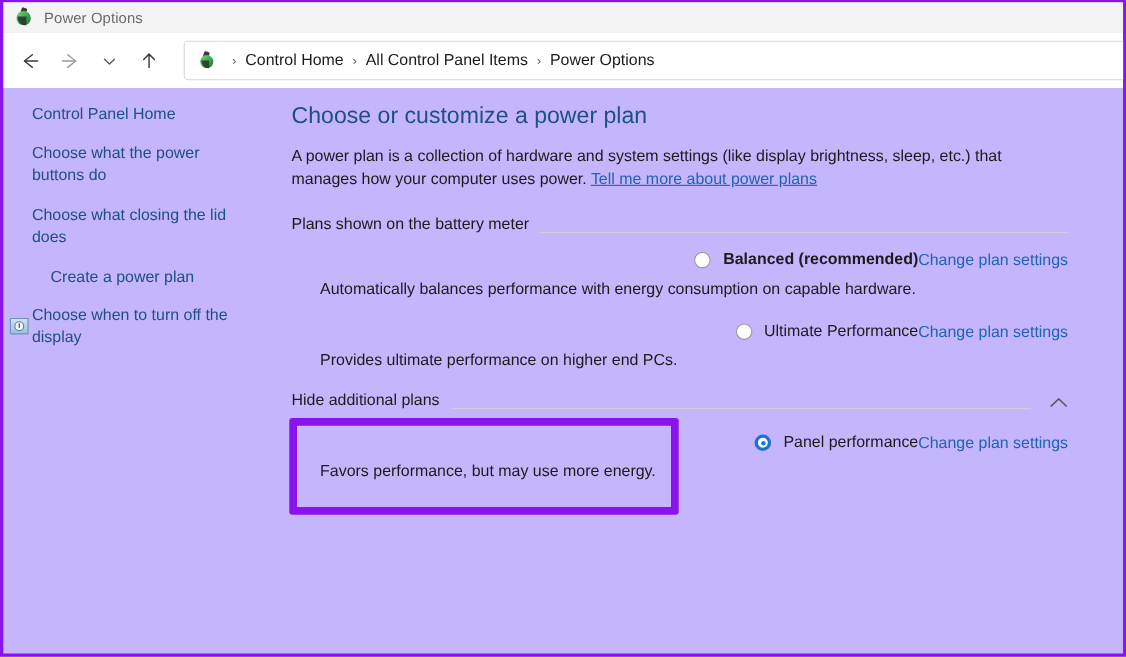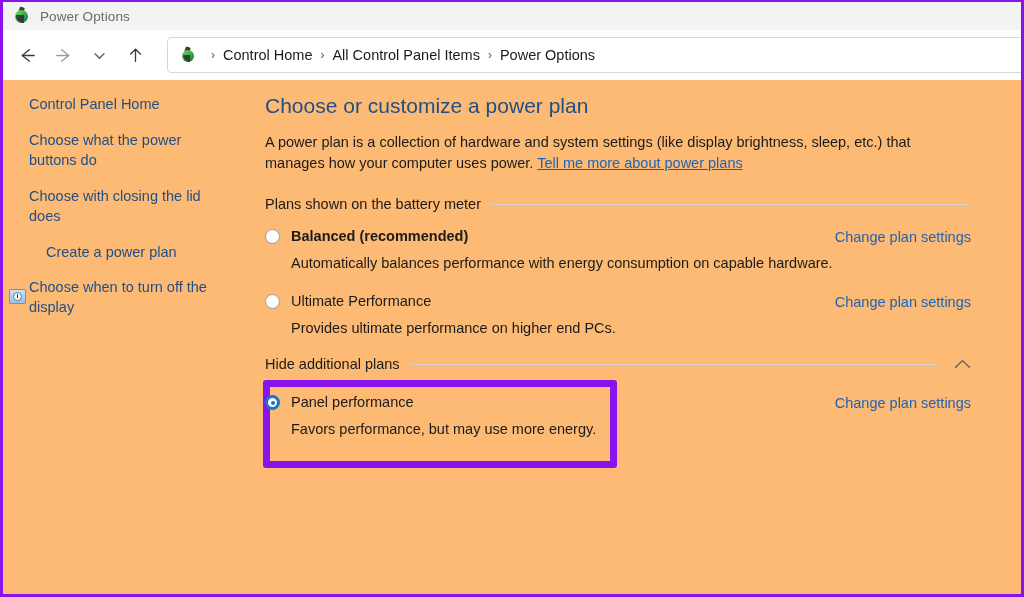--- a/index.html
+++ b/index.html
@@ -17,21 +17,21 @@
 
   #window {
     position: relative;
     width: 1024px;
     height: 597px;
     box-sizing: border-box;
     border-left: 3px solid #8A12EC;
     border-right: 3px solid #8A12EC;
     border-bottom: 3px solid #8A12EC;
     border-top: 2px solid #8A12EC;
-    background: #fdba74;
+    background: #c4b5fd;
     overflow: hidden;
   }
 
   
   #titlebar {
     height: 28px;
     background: #F3F3F3;
     display: flex;
     align-items: center;
     padding-left: 10px;
@@ -254,21 +254,21 @@
     margin-bottom: 22px;
   }
   .inline-link {
     color: #1F63B4;
     text-decoration: underline;
     cursor: pointer;
   }
 
   .group-head {
     display: flex;
-    align-items: center;
+    align-items: flex-end;
     margin-bottom: 14px;
   }
   .group-head .gh-label {
     font-size: 14.5px;
     color: #1b1b1b;
     white-space: nowrap;
     padding-right: 10px;
   }
   .group-head .gh-rule {
     flex: 1 1 auto;
@@ -280,21 +280,21 @@
     flex: 0 0 26px;
     display: flex;
     align-items: center;
     justify-content: flex-end;
     padding-left: 8px;
   }
 
   .plan-row {
     display: flex;
     align-items: flex-start;
-    justify-content: space-between;
+    justify-content: flex-end;
     margin-bottom: 6px;
   }
   .plan-left { display: flex; align-items: flex-start; }
   .radio {
     width: 15px; height: 15px;
     flex: 0 0 15px;
     border-radius: 50%;
     border: 1px solid #9a9a9a;
     background: #fdfdfd;
     box-sizing: border-box;
@@ -416,21 +416,21 @@
         <span class="side-label home">Control Panel Home</span>
       </div>
 
       <div class="side-item">
         <span class="side-ico"></span>
         <span class="side-label">Choose what the power buttons do</span>
       </div>
 
       <div class="side-item">
         <span class="side-ico"></span>
-        <span class="side-label">Choose with closing the lid does</span>
+        <span class="side-label">Choose what closing the lid does</span>
       </div>
 
       <div class="side-item tight">
         <span class="side-ico"></span>
         <span class="side-label">Create a power plan</span>
       </div>
 
       <div class="side-item">
         <span class="side-ico">
           <span class="ico-display"></span>

